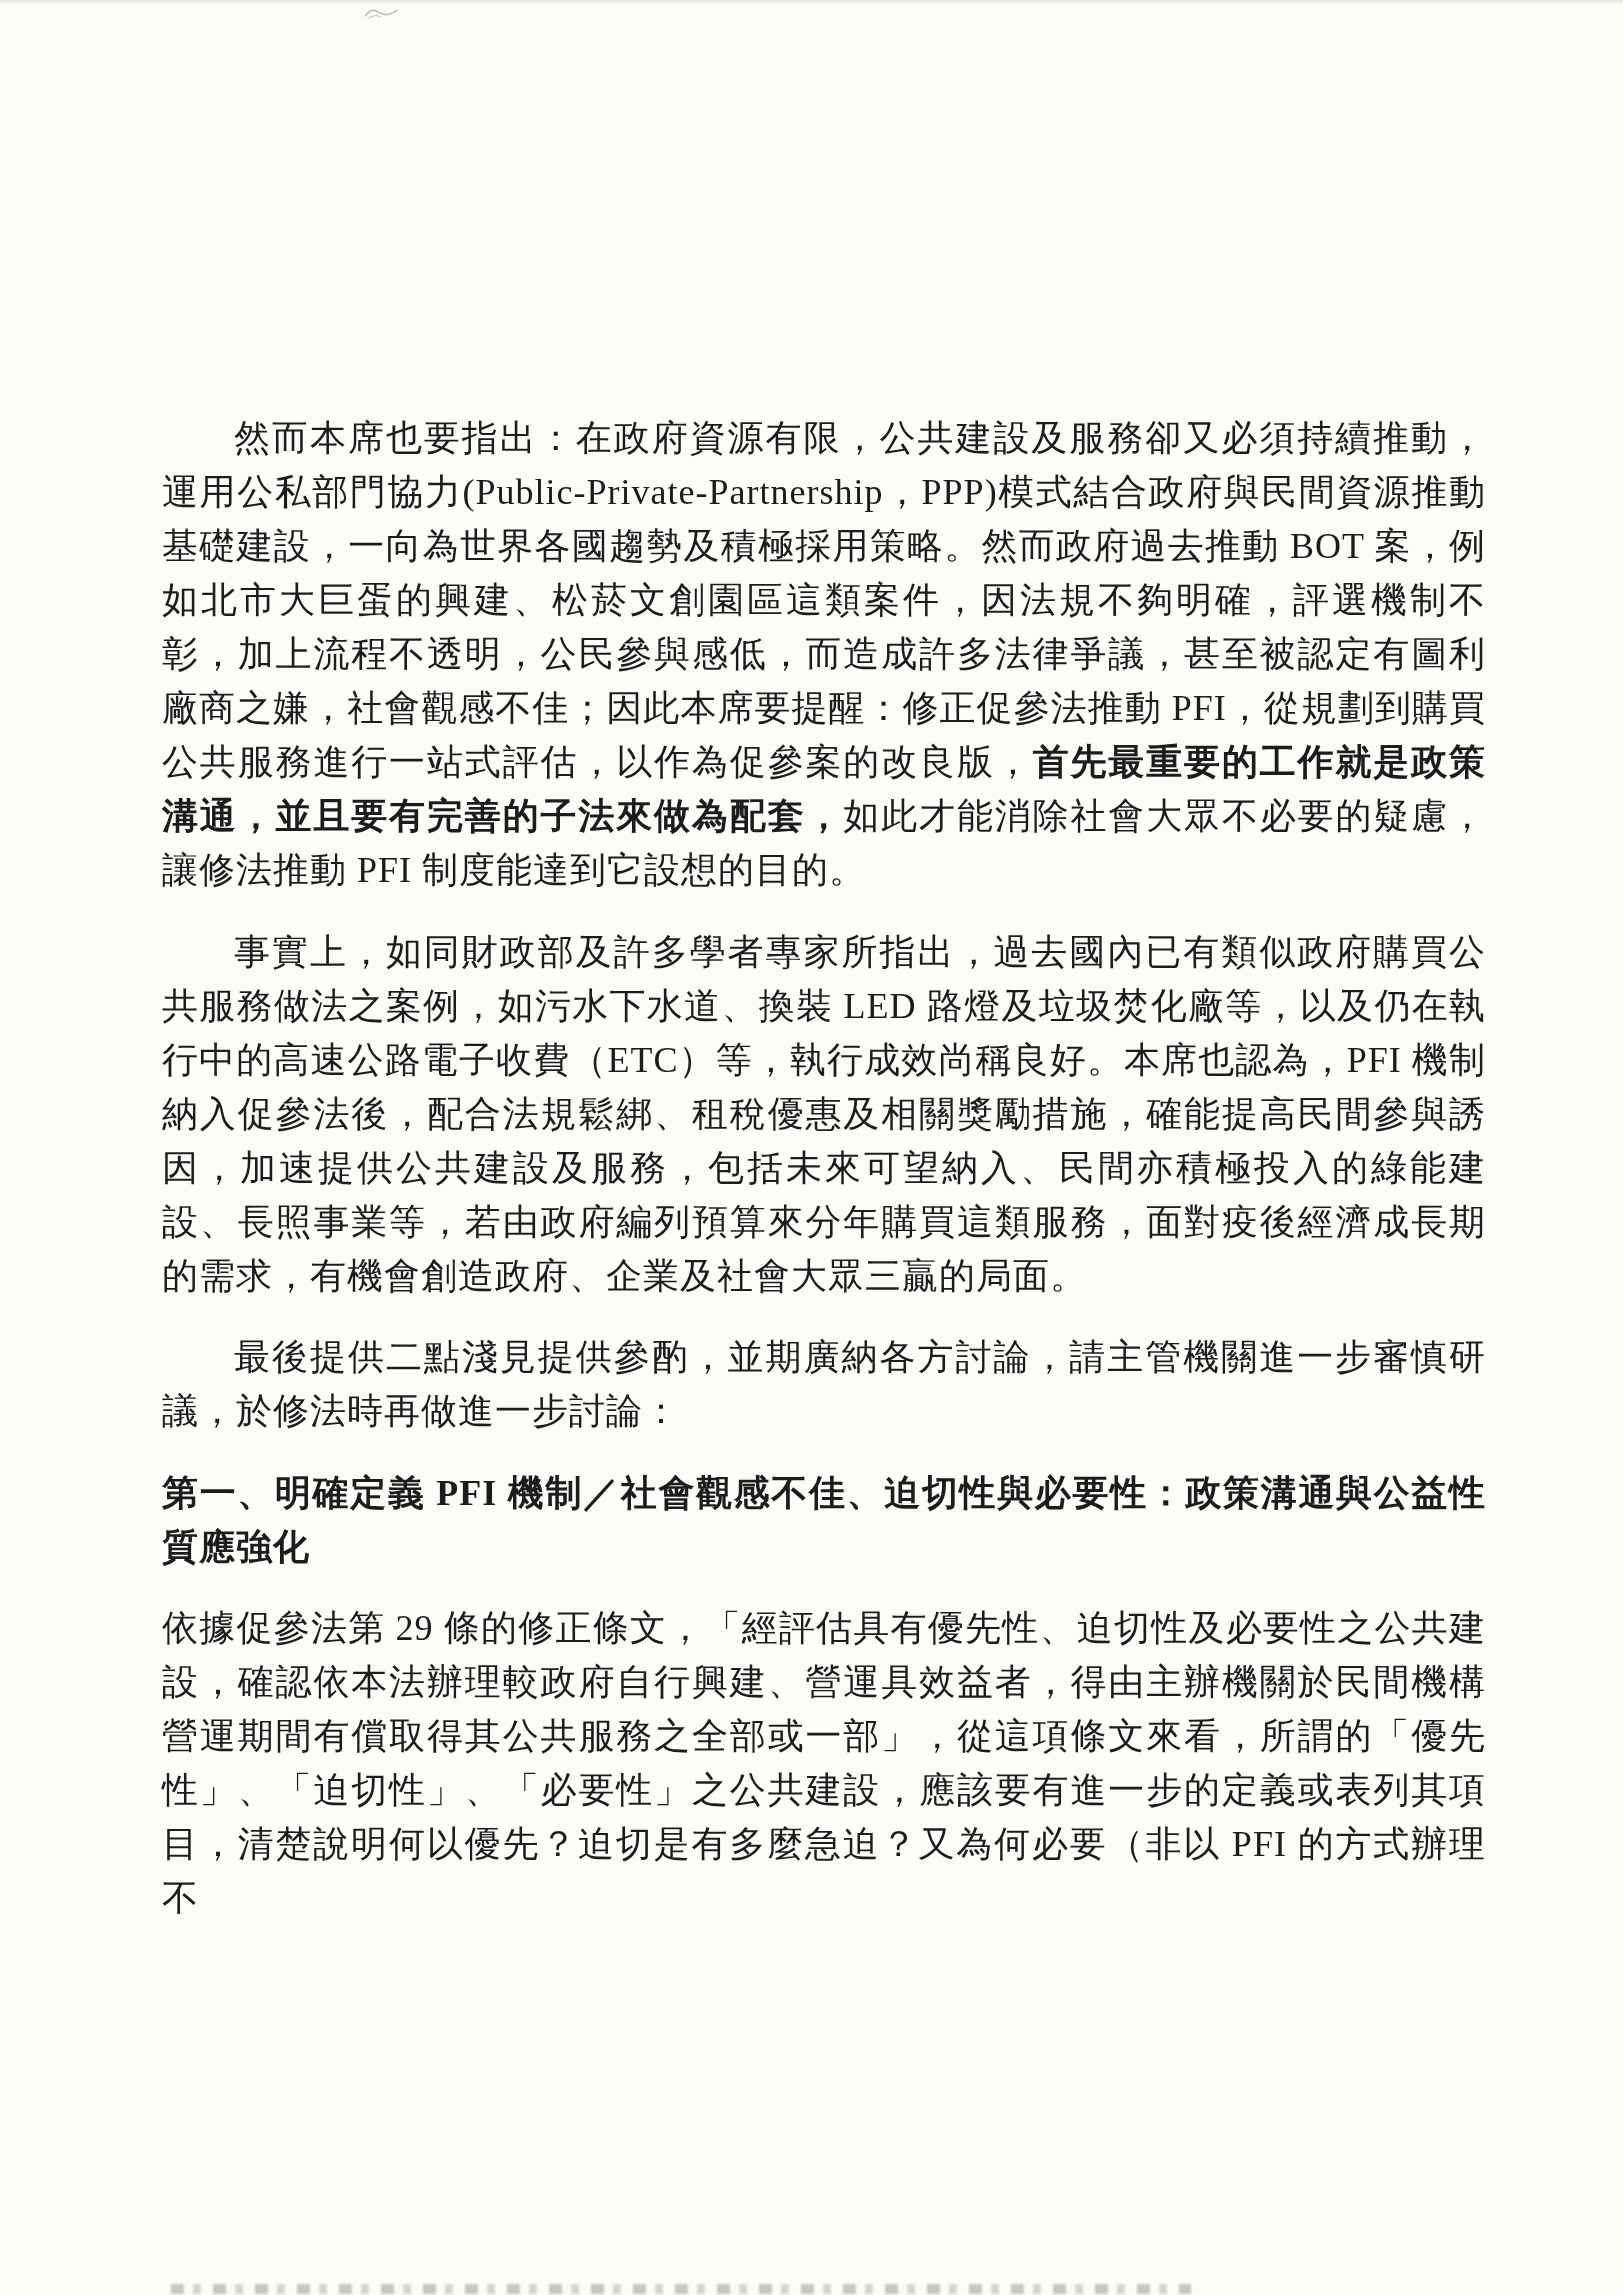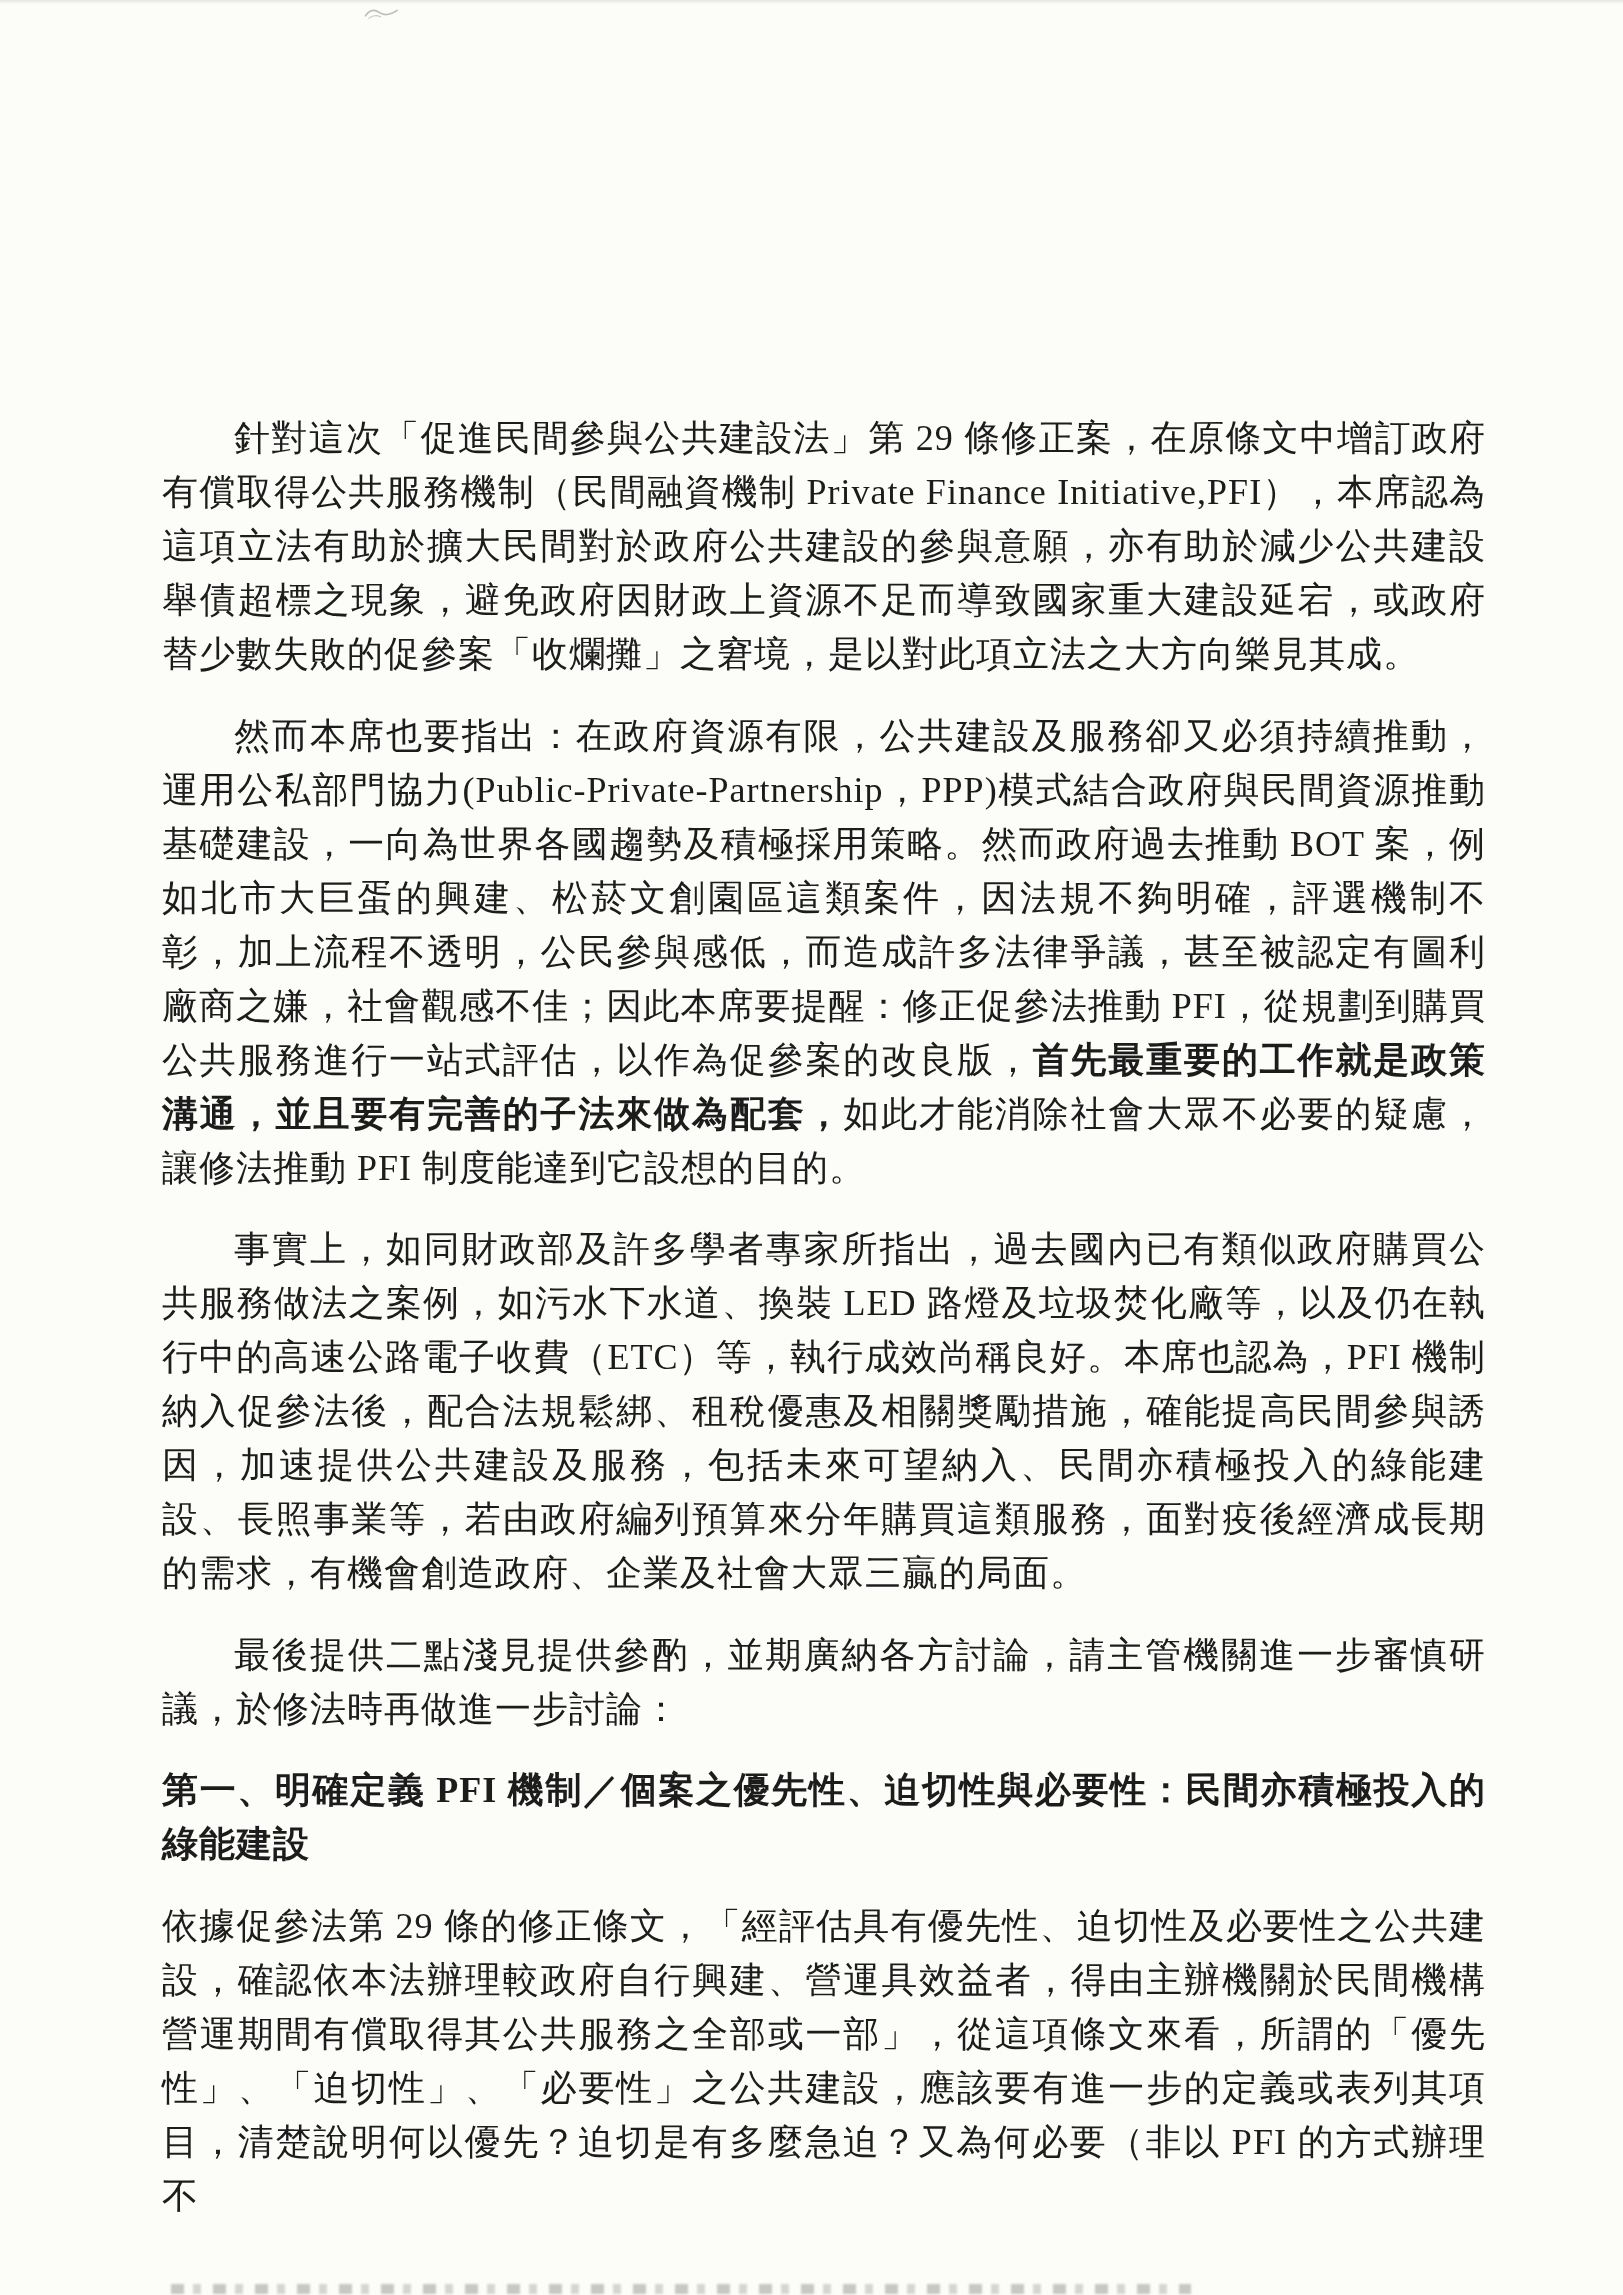--- a/index.html
+++ b/index.html
@@ -86,29 +86,28 @@
 
   <div class="pencil-mark">
     <svg width="35" height="15.7" viewBox="0 0 72 32">
       <path d="M3 22 Q 16 4, 31 15 T 68 11" stroke="#9a9a97" stroke-width="3.5" fill="none" stroke-linecap="round"></path>
       <path d="M10 27 Q 22 18, 34 24" stroke="#aeaeab" stroke-width="2.5" fill="none" stroke-linecap="round"></path>
     </svg>
   </div>
 
   <div class="content">
 
-    <p class="para indent">針對這次「促進民間參與公共建設法」第 29 條修正案，在原條文中增訂政府有償取得公共服務機制（民間融資機制 Private Finance Initiative,PFI），本席認為這項立法有助於擴大民間對於政府公共建設的參與意願，亦有助於減少公共建設舉債超標之現象，避免政府因財政上資源不足而導致國家重大建設延宕，或政府替少數失敗的促參案「收爛攤」之窘境，是以對此項立法之大方向樂見其成。</p>
 
     <p class="para indent"><span>然而本席也要指出：在政府資源有限，公共建設及服務卻又必須持續推動，運用公私部門協力(Public-Private-Partnership，PPP)模式結合政府與民間資源推動基礎建設，一向為世界各國趨勢及積極採用策略。然而政府過去推動 BOT 案，例如北市大巨蛋的興建、松菸文創園區這類案件，因法規不夠明確，評選機制不彰，加上流程不透明，公民參與感低，而造成許多法律爭議，甚至被認定有圖利廠商之嫌，社會觀感不佳；因此本席要提醒：修正促參法推動 PFI，從規劃到購買公共服務進行一站式評估，以作為促參案的改良版，</span><strong>首先最重要的工作就是政策溝通，並且要有完善的子法來做為配套，</strong><span>如此才能消除社會大眾不必要的疑慮，讓修法推動 PFI 制度能達到它設想的目的。</span></p>
 
     <p class="para indent">事實上，如同財政部及許多學者專家所指出，過去國內已有類似政府購買公共服務做法之案例，如污水下水道、換裝 LED 路燈及垃圾焚化廠等，以及仍在執行中的高速公路電子收費（ETC）等，執行成效尚稱良好。本席也認為，PFI 機制納入促參法後，配合法規鬆綁、租稅優惠及相關獎勵措施，確能提高民間參與誘因，加速提供公共建設及服務，包括未來可望納入、民間亦積極投入的綠能建設、長照事業等，若由政府編列預算來分年購買這類服務，面對疫後經濟成長期的需求，有機會創造政府、企業及社會大眾三贏的局面。</p>
 
     <p class="para indent">最後提供二點淺見提供參酌，並期廣納各方討論，請主管機關進一步審慎研議，於修法時再做進一步討論：</p>
 
-    <h2 class="heading">第一、明確定義 PFI 機制／個案之優先性、迫切性與必要性：民間亦積極投入的綠能建設</h2>
+    <h2 class="heading">第一、明確定義 PFI 機制／社會觀感不佳、迫切性與必要性：政策溝通與公益性質應強化</h2>
 
     <p class="para">依據促參法第 29 條的修正條文，「經評估具有優先性、迫切性及必要性之公共建設，確認依本法辦理較政府自行興建、營運具效益者，得由主辦機關於民間機構營運期間有償取得其公共服務之全部或一部」，從這項條文來看，所謂的「優先性」、「迫切性」、「必要性」之公共建設，應該要有進一步的定義或表列其項目，清楚說明何以優先？迫切是有多麼急迫？又為何必要（非以 PFI 的方式辦理不</p>
 
   </div>
 
   <div class="cutoff-line"></div>
 
 </div>
 
 

